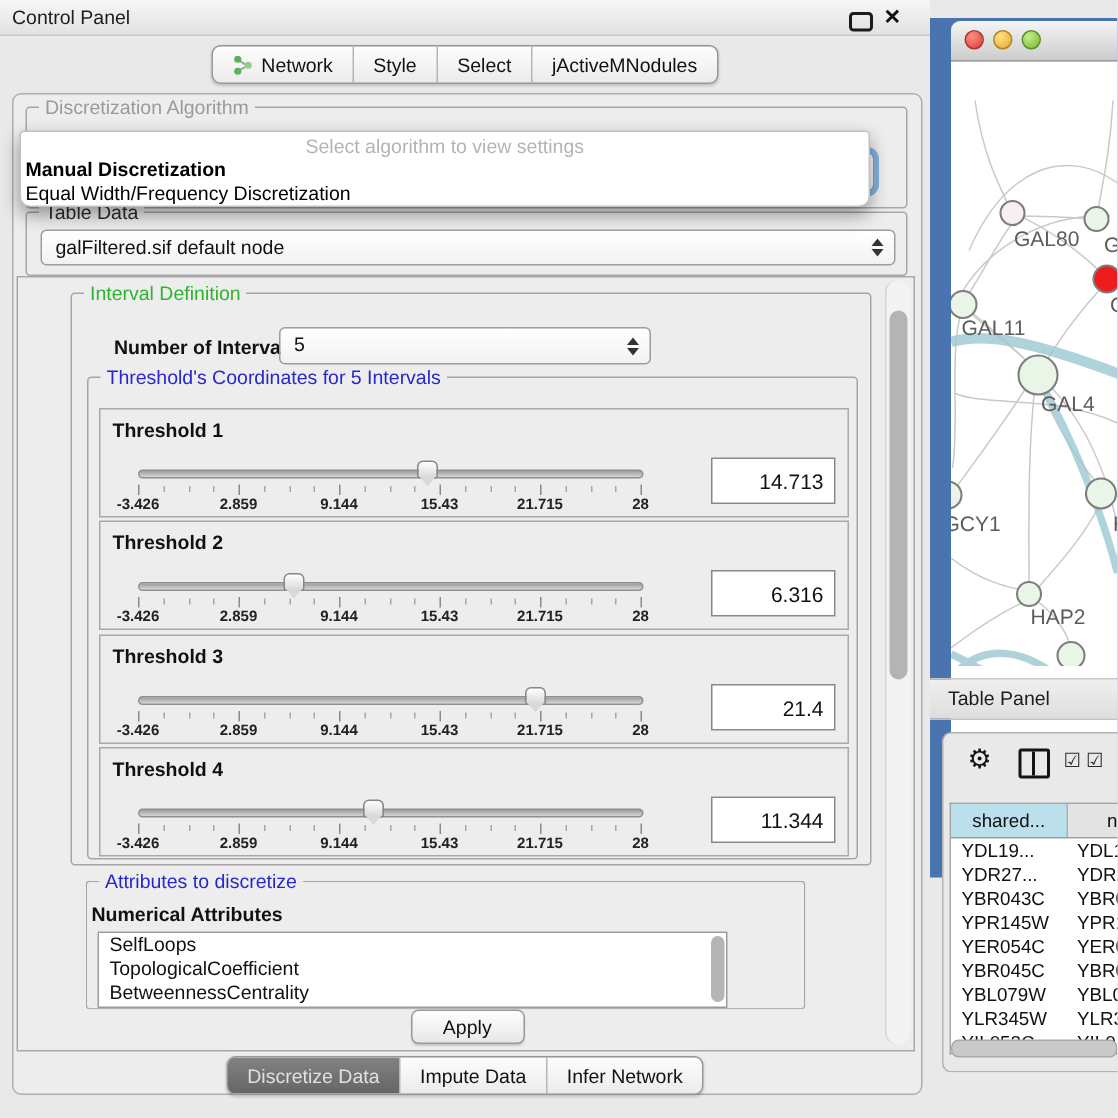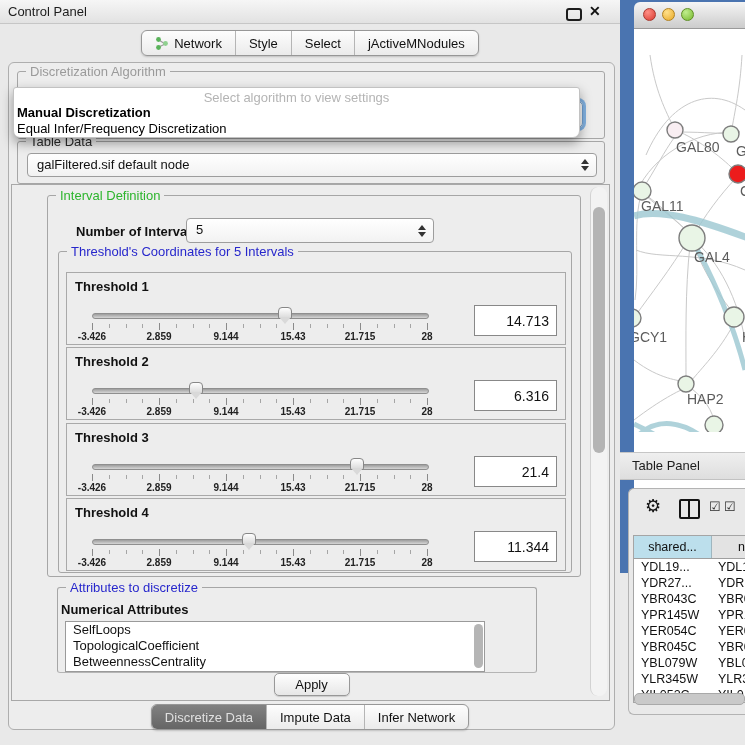--- a/index.html
+++ b/index.html
@@ -93,21 +93,21 @@
   .attr-list { position:absolute; left:7px; top:33px; width:418px; height:49px; background:#fff;
     border:1px solid #9a9a9a; overflow:hidden; }
   .attr-item { font-size:13px; color:#111; line-height:16px; padding-left:7px; white-space:nowrap; }
   .attr-scroll { position:absolute; right:1px; top:2px; width:9px; height:44px; background:#b5b5b5; border-radius:5px; }
 
   .apply-btn { position:absolute; left:50%; margin-left:-37px; top:488px; width:74px; height:21px;
     background:linear-gradient(#fefefe,#e7e7e7); border:1px solid #989898; border-radius:5px;
     font-size:13px; color:#111; text-align:center; line-height:21px; box-shadow:0 1px 1px rgba(0,0,0,.15); }
 
   
-  .net-window { position:absolute; left:620px; top:0; width:125px; height:573px; background:#4a74b0; }
+  .net-window { position:absolute; left:620px; top:12px; width:125px; height:573px; background:#4a74b0; }
   .net-titlebar { position:absolute; left:14px; top:2px; right:0; height:26px;
     background:linear-gradient(#f5f5f5,#cccccc); border-bottom:1px solid #9a9a9a; border-top-left-radius:6px; }
   .tl { position:absolute; top:6px; width:13px; height:13px; border-radius:50%; box-sizing:border-box; }
   .tl-red    { left:9px;  background:radial-gradient(circle at 35% 30%, #ff8f85, #d93a31); border:1px solid #a8382f; }
   .tl-yellow { left:28px; background:radial-gradient(circle at 35% 30%, #ffe08a, #e8a927); border:1px solid #b2821f; }
   .tl-green  { left:47px; background:radial-gradient(circle at 35% 30%, #c0ee8e, #77b82e); border:1px solid #5e8f25; }
   .net-canvas { position:absolute; left:14px; top:29px; right:0; bottom:14px; background:#ffffff; overflow:hidden; }
   .net-canvas svg text { font-family:"Liberation Sans", sans-serif; font-size:14px; fill:#5c5c5c; }
 
   
@@ -384,21 +384,21 @@
     <div class="sp-scrollbar">
       <div class="sp-thumb"></div>
     </div>
   </div>
 
 </div>
 
 <div class="popup">
   <div class="popup-placeholder">Select algorithm to view settings</div>
   <div class="popup-opt bold">Manual Discretization</div>
-  <div class="popup-opt">Equal Infer/Frequency Discretization</div>
+  <div class="popup-opt">Equal Width/Frequency Discretization</div>
 </div>
 
 <div class="tabbar tabbar-bottom">
   <div class="seg">
     <div class="seg-item selected">
       <span>Discretize Data</span>
     </div>
     <div class="seg-item">
       <span>Impute Data</span>
     </div>

